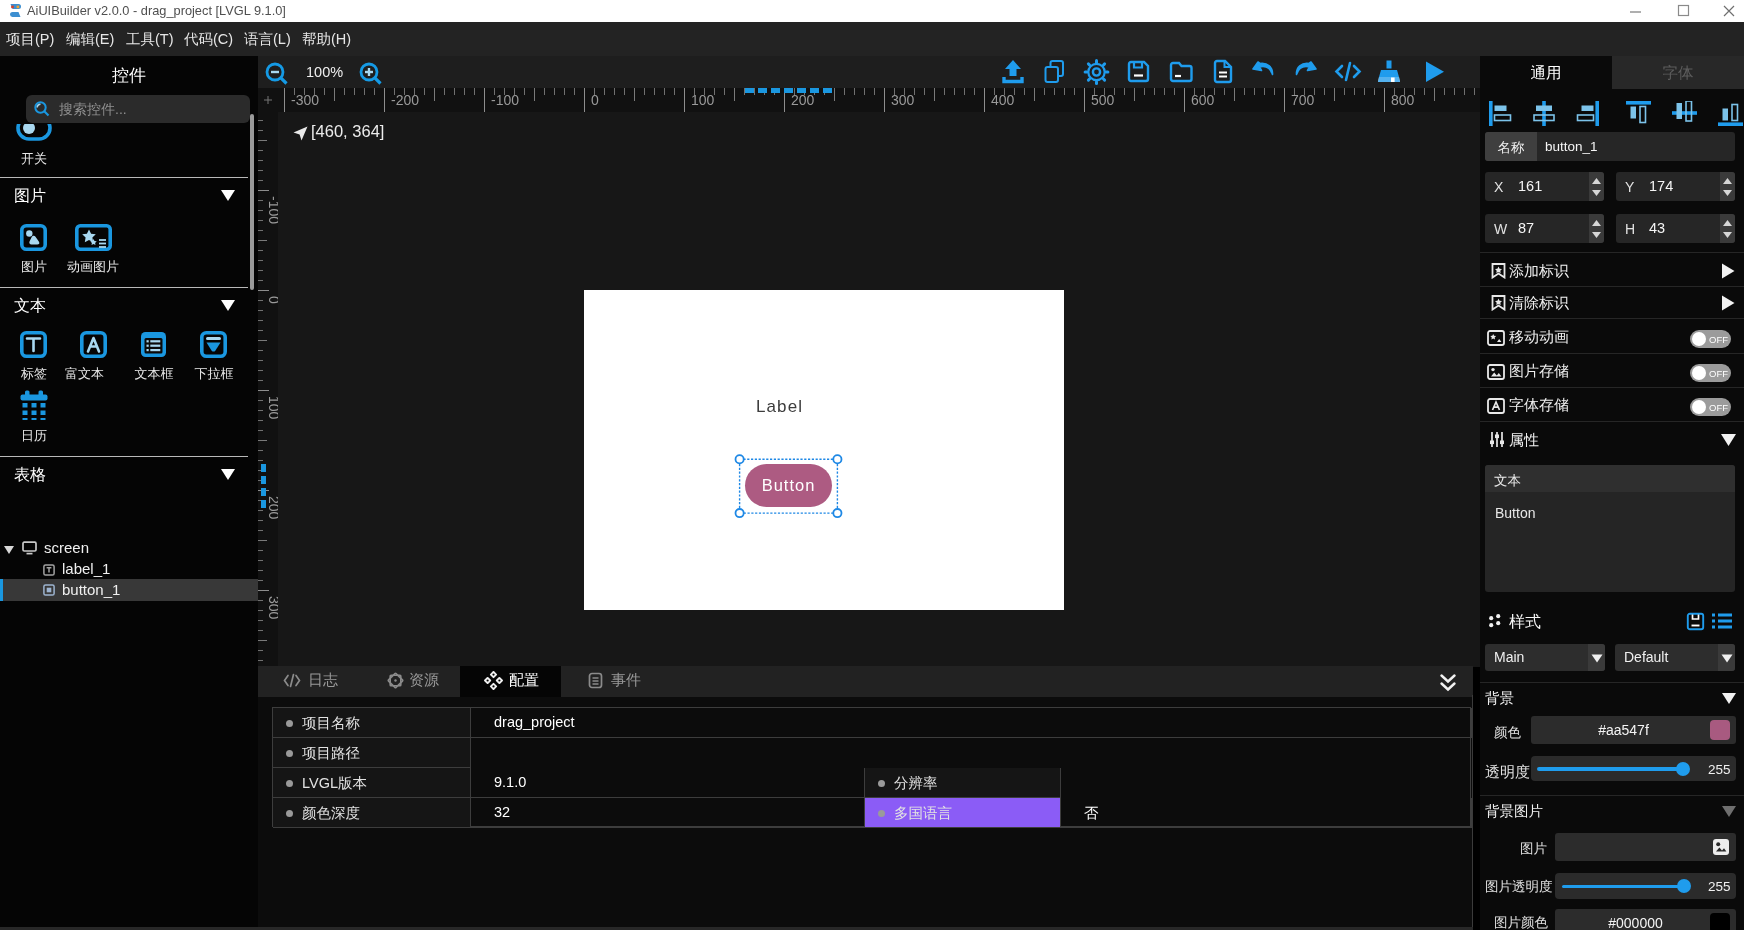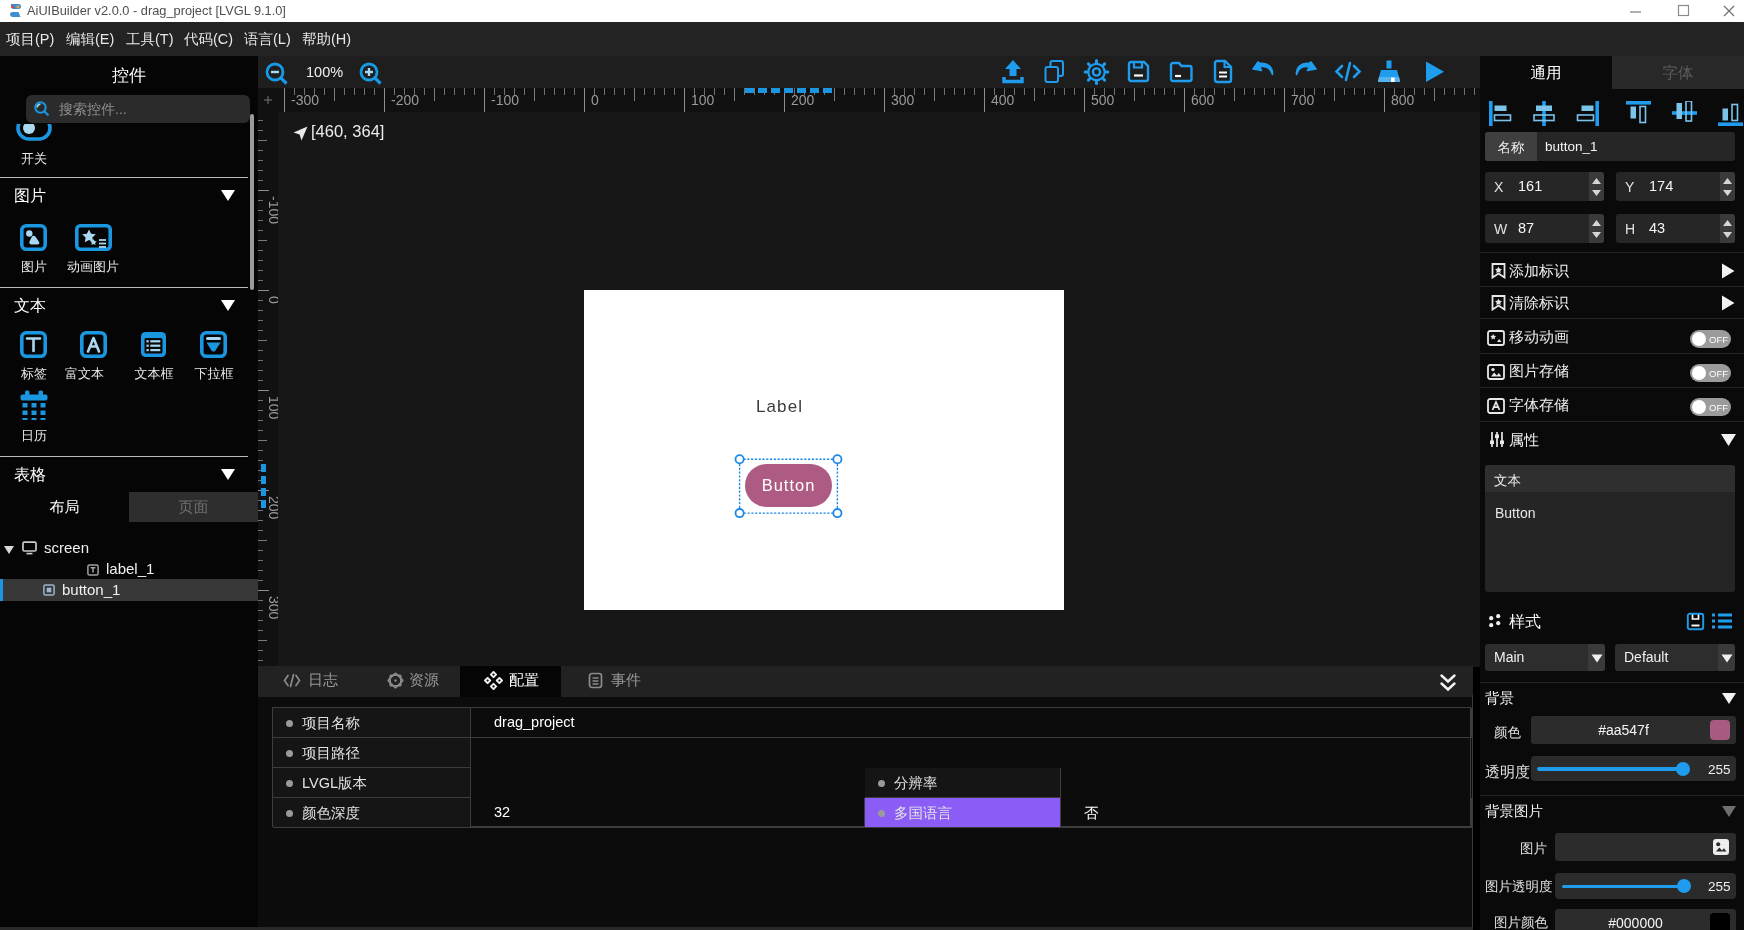--- a/index.html
+++ b/index.html
@@ -118,36 +118,32 @@
           <rect x="20.5" y="28" width="5" height="2"></rect>
       </g>
     </svg>
     <div class="abs" style="left:10px;top:303px;width:48px;text-align:center;font-size:13px;">日历</div>
     <div class="abs" style="left:0;top:332px;width:248px;border-top:1px solid #b9b9b9;"></div>
     <div class="abs" style="left:14px;top:341px;font-size:16px;color:#fff;">表格</div>
     <svg class="abs" style="left:220px;top:344px" width="16" height="13" viewBox="0 0 16 13">
         <path d="M1 1 h14 l-7 11 z" fill="#fff"></path>
       </svg>
   </div>
-  <div class="abs" style="left:0;top:436px;width:258px;height:30px;">
-    <div class="abs" style="left:0;top:0;width:129px;height:30px;background:#050505;text-align:center;font-size:15px;color:#fff;padding-top:6px;">布局</div>
-    <div class="abs" style="left:129px;top:0;width:129px;height:30px;background:#2e2e2e;text-align:center;font-size:15px;color:#6f6f6f;padding-top:6px;">页面</div>
-  </div>
   <div class="abs" style="left:0;top:481px;width:258px;">
     <div class="abs" style="left:0;top:0;height:24px;width:258px;">
       <svg class="abs" style="left:4px;top:8px" width="10" height="9" viewBox="0 0 10 9">
           <path d="M0 1 h10 l-5 8 z" fill="#d8d8d8"></path>
         </svg>
       <svg class="abs" style="left:22px;top:4px" width="15" height="14" viewBox="0 0 15 14">
         <rect x="1" y="1.2" width="13" height="8.8" rx="1.2" fill="none" stroke="#c9c9c9" stroke-width="1.7"></rect>
         <line x1="4.5" y1="12.6" x2="10.5" y2="12.6" stroke="#c9c9c9" stroke-width="1.7"></line>
       </svg>
       <div class="abs" style="left:44px;top:2px;font-size:15px;color:#f0f0f0;">screen</div>
     </div>
-    <div class="abs" style="left:0;top:21px;height:21px;width:258px;margin-left:44px;">
+    <div class="abs" style="left:0;top:21px;height:21px;width:258px;">
       <svg class="abs" style="left:43px;top:6px" width="12" height="12" viewBox="0 0 12 12">
         <rect x="0.9" y="0.9" width="10.2" height="10.2" rx="1.6" fill="none" stroke="#a2a2a2" stroke-width="1.5"></rect>
         <path d="M3.6 3.8 h4.8 M6 3.8 v4.8" stroke="#a2a2a2" stroke-width="1.5" fill="none"></path>
       </svg>
       <div class="abs" style="left:62px;top:2px;font-size:15px;color:#f0f0f0;">label_1</div>
     </div>
     <div class="abs" style="left:0;top:42px;height:22px;width:258px;background:#383838;">
       <div class="abs" style="left:0;top:0;width:3px;height:22px;background:#1a97e0;"></div>
       <svg class="abs" style="left:43px;top:5px" width="12" height="12" viewBox="0 0 12 12">
         <rect x="0.9" y="0.9" width="10.2" height="10.2" rx="1.6" fill="none" stroke="#9db4d0" stroke-width="1.5"></rect>
@@ -526,20 +522,21 @@
           <path d="M3.5 1.5 L10 7.5 L16.5 1.5"></path>
           <path d="M3.5 9.5 L10 15.5 L16.5 9.5"></path>
         </g>
     </svg>
   </div>
   <div class="abs" style="left:14px;top:41px;width:1199px;height:120px;border:1px solid #3d3d3d;">
     <div class="abs" style="left:0px;top:0px;width:198px;height:30px;background:#151515;border-right:1px solid #3d3d3d;border-bottom:1px solid #3d3d3d;padding:6px 0 0 13px;font-size:14.5px;color:#e2e2e2;"><span style="display:inline-block;width:7px;height:7px;border-radius:50%;background:#9a9a9a;margin-right:9px;vertical-align:1px;"></span>项目名称</div>
     <div class="abs" style="left:198px;top:0px;width:1001px;height:30px;border-right:1px solid #3d3d3d;border-bottom:1px solid #3d3d3d;padding:6px 0 0 23px;font-size:14.5px;color:#fff;">drag_project</div>
     <div class="abs" style="left:0px;top:30px;width:198px;height:30px;background:#151515;border-right:1px solid #3d3d3d;border-bottom:1px solid #3d3d3d;padding:6px 0 0 13px;font-size:14.5px;color:#e2e2e2;"><span style="display:inline-block;width:7px;height:7px;border-radius:50%;background:#9a9a9a;margin-right:9px;vertical-align:1px;"></span>项目路径</div>
     <div class="abs" style="left:0px;top:60px;width:198px;height:30px;background:#151515;border-right:1px solid #3d3d3d;border-bottom:1px solid #3d3d3d;padding:6px 0 0 13px;font-size:14.5px;color:#e2e2e2;"><span style="display:inline-block;width:7px;height:7px;border-radius:50%;background:#9a9a9a;margin-right:9px;vertical-align:1px;"></span>LVGL版本</div>
+    <div class="abs" style="left:198px;top:60px;width:394px;height:30px;border-right:1px solid #3d3d3d;border-bottom:1px solid #3d3d3d;padding:6px 0 0 23px;font-size:14.5px;color:#fff;">9.1.0</div>
     <div class="abs" style="left:592px;top:60px;width:196px;height:30px;background:#151515;border-right:1px solid #3d3d3d;border-bottom:1px solid #3d3d3d;padding:6px 0 0 13px;font-size:14.5px;color:#e2e2e2;"><span style="display:inline-block;width:7px;height:7px;border-radius:50%;background:#9a9a9a;margin-right:9px;vertical-align:1px;"></span>分辨率</div>
     <div class="abs" style="left:0px;top:90px;width:198px;height:30px;background:#151515;border-right:1px solid #3d3d3d;border-bottom:1px solid #3d3d3d;padding:6px 0 0 13px;font-size:14.5px;color:#e2e2e2;"><span style="display:inline-block;width:7px;height:7px;border-radius:50%;background:#9a9a9a;margin-right:9px;vertical-align:1px;"></span>颜色深度</div>
     <div class="abs" style="left:198px;top:90px;width:394px;height:30px;border-right:1px solid #3d3d3d;border-bottom:1px solid #3d3d3d;padding:6px 0 0 23px;font-size:14.5px;color:#fff;">32</div>
     <div class="abs" style="left:592px;top:90px;width:196px;height:30px;background:#8b5cf6;border-right:1px solid #3d3d3d;border-bottom:1px solid #3d3d3d;padding:6px 0 0 13px;font-size:14.5px;color:#e2e2e2;"><span style="display:inline-block;width:7px;height:7px;border-radius:50%;background:#9a9a9a;margin-right:9px;vertical-align:1px;"></span>多国语言</div>
     <div class="abs" style="left:788px;top:90px;width:411px;height:30px;border-right:1px solid #3d3d3d;border-bottom:1px solid #3d3d3d;padding:6px 0 0 23px;font-size:14.5px;color:#fff;">否</div>
   </div>
 </div>
 <div class="abs" style="left:1480px;top:56px;width:264px;height:874px;background:#0a0a0a;color:#e8e8e8;">
   <div class="abs" style="left:0;top:0;width:264px;height:33px;">
     <div class="abs" style="left:132px;top:0;width:132px;height:33px;background:#282828;"></div>

